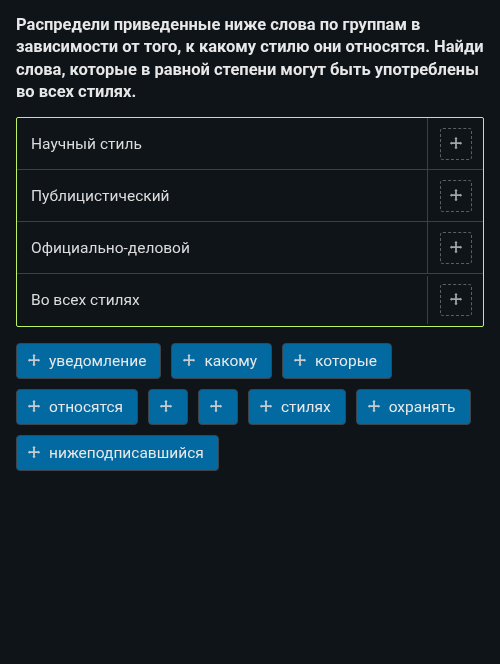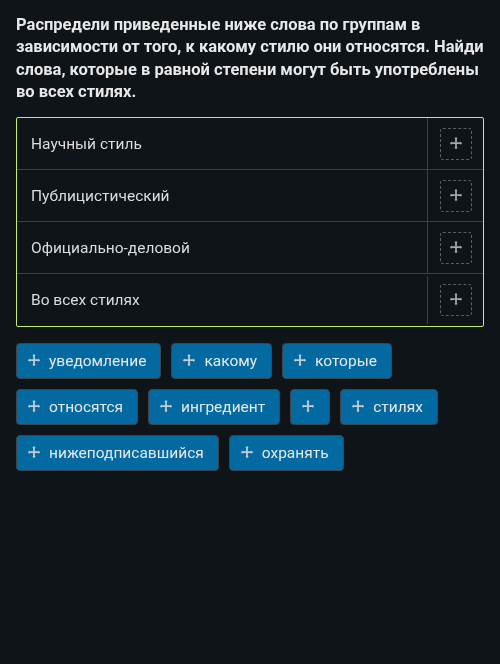--- a/index.html
+++ b/index.html
@@ -167,21 +167,20 @@
         </svg>
       </span>
     <span>относятся</span>
   </div>
   <div class="word-chip">
     <span class="move-icon">
         <svg viewBox="0 0 16 16" width="14" height="14" fill="#c8ccd0">
           <path d="M8 0l2 2H9v4h4V5l2 2-2 2V8H9v4h1l-2 2-2-2h1V8H3v1L1 7l2-2v1h4V2H6l2-2z"></path>
         </svg>
       </span>
-    <span>ингредиент</span>
   </div>
   <div class="word-chip">
     <span class="move-icon">
         <svg viewBox="0 0 16 16" width="14" height="14" fill="#c8ccd0">
           <path d="M8 0l2 2H9v4h4V5l2 2-2 2V8H9v4h1l-2 2-2-2h1V8H3v1L1 7l2-2v1h4V2H6l2-2z"></path>
         </svg>
       </span>
   </div>
   <div class="word-chip">
     <span class="move-icon">
@@ -190,23 +189,23 @@
         </svg>
       </span>
     <span>стилях</span>
   </div>
   <div class="word-chip">
     <span class="move-icon">
         <svg viewBox="0 0 16 16" width="14" height="14" fill="#c8ccd0">
           <path d="M8 0l2 2H9v4h4V5l2 2-2 2V8H9v4h1l-2 2-2-2h1V8H3v1L1 7l2-2v1h4V2H6l2-2z"></path>
         </svg>
       </span>
+    <span>охранять</span>
+  </div>
+  <div class="word-chip">
+    <span class="move-icon">
+        <svg viewBox="0 0 16 16" width="14" height="14" fill="#c8ccd0">
+          <path d="M8 0l2 2H9v4h4V5l2 2-2 2V8H9v4h1l-2 2-2-2h1V8H3v1L1 7l2-2v1h4V2H6l2-2z"></path>
+        </svg>
+      </span>
     <span>нижеподписавшийся</span>
   </div>
-  <div class="word-chip">
-    <span class="move-icon">
-        <svg viewBox="0 0 16 16" width="14" height="14" fill="#c8ccd0">
-          <path d="M8 0l2 2H9v4h4V5l2 2-2 2V8H9v4h1l-2 2-2-2h1V8H3v1L1 7l2-2v1h4V2H6l2-2z"></path>
-        </svg>
-      </span>
-    <span>охранять</span>
-  </div>
 </div>
 
 </body></html>

